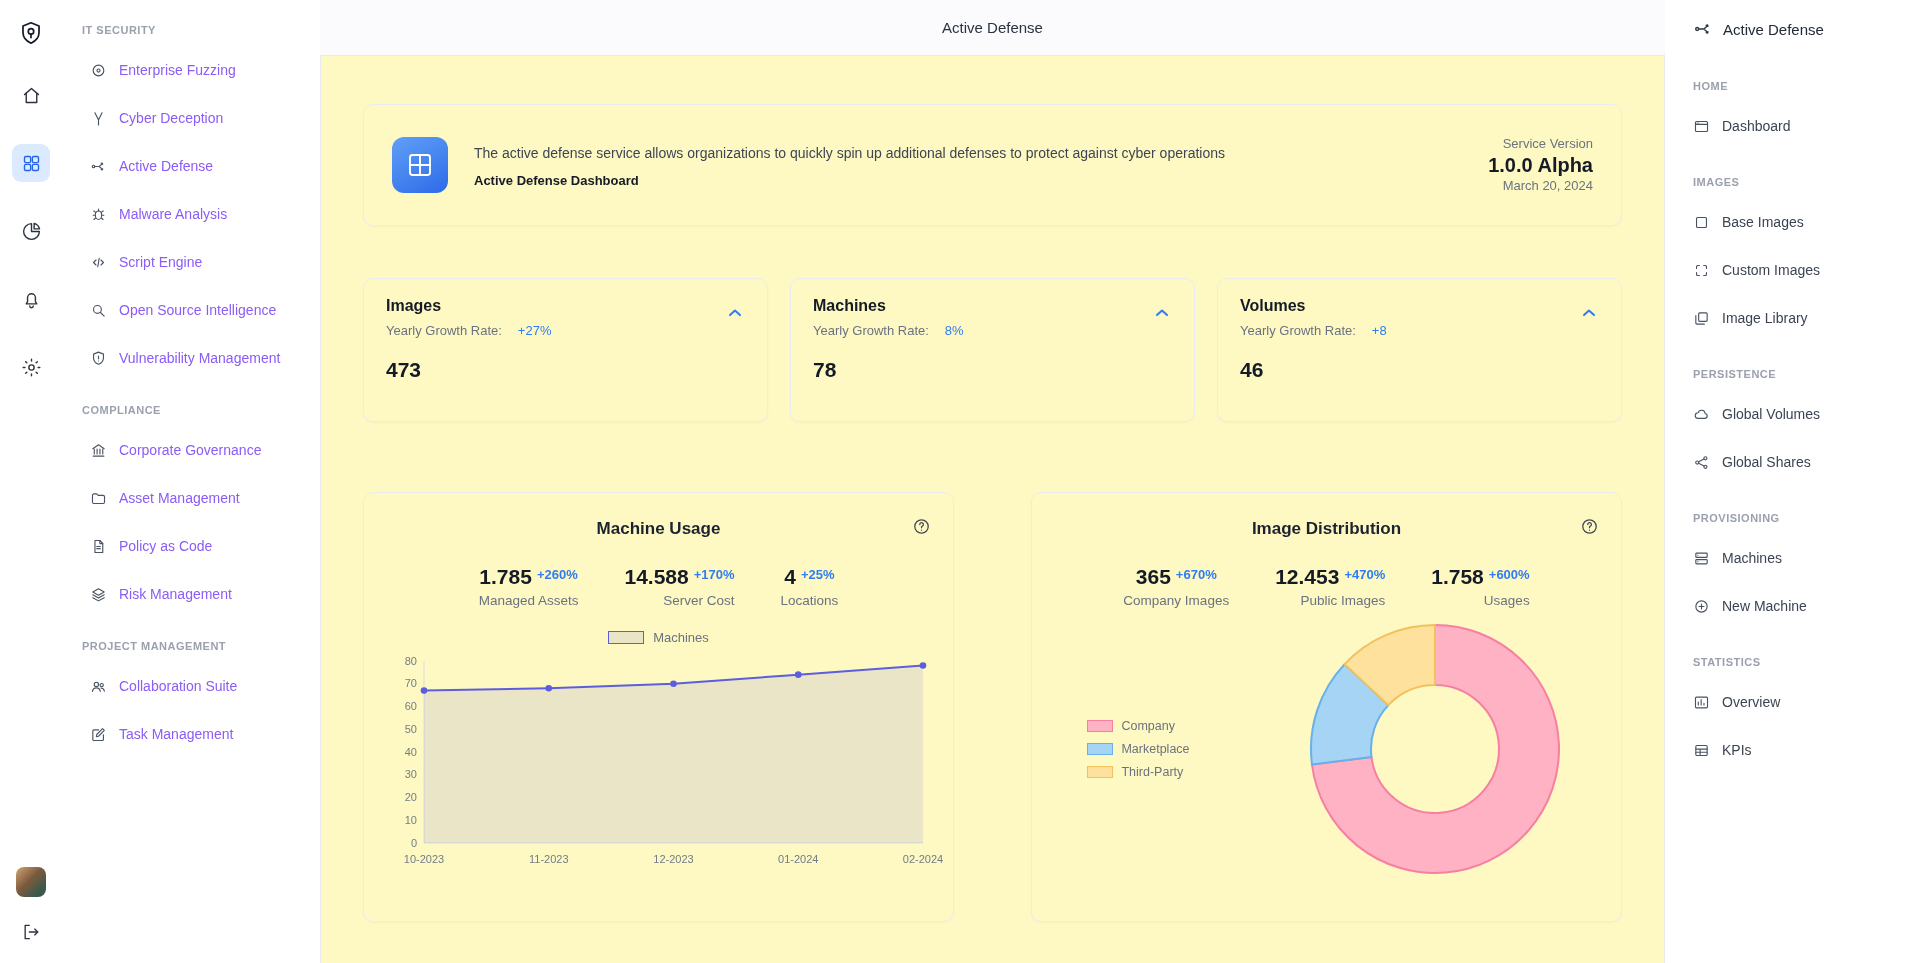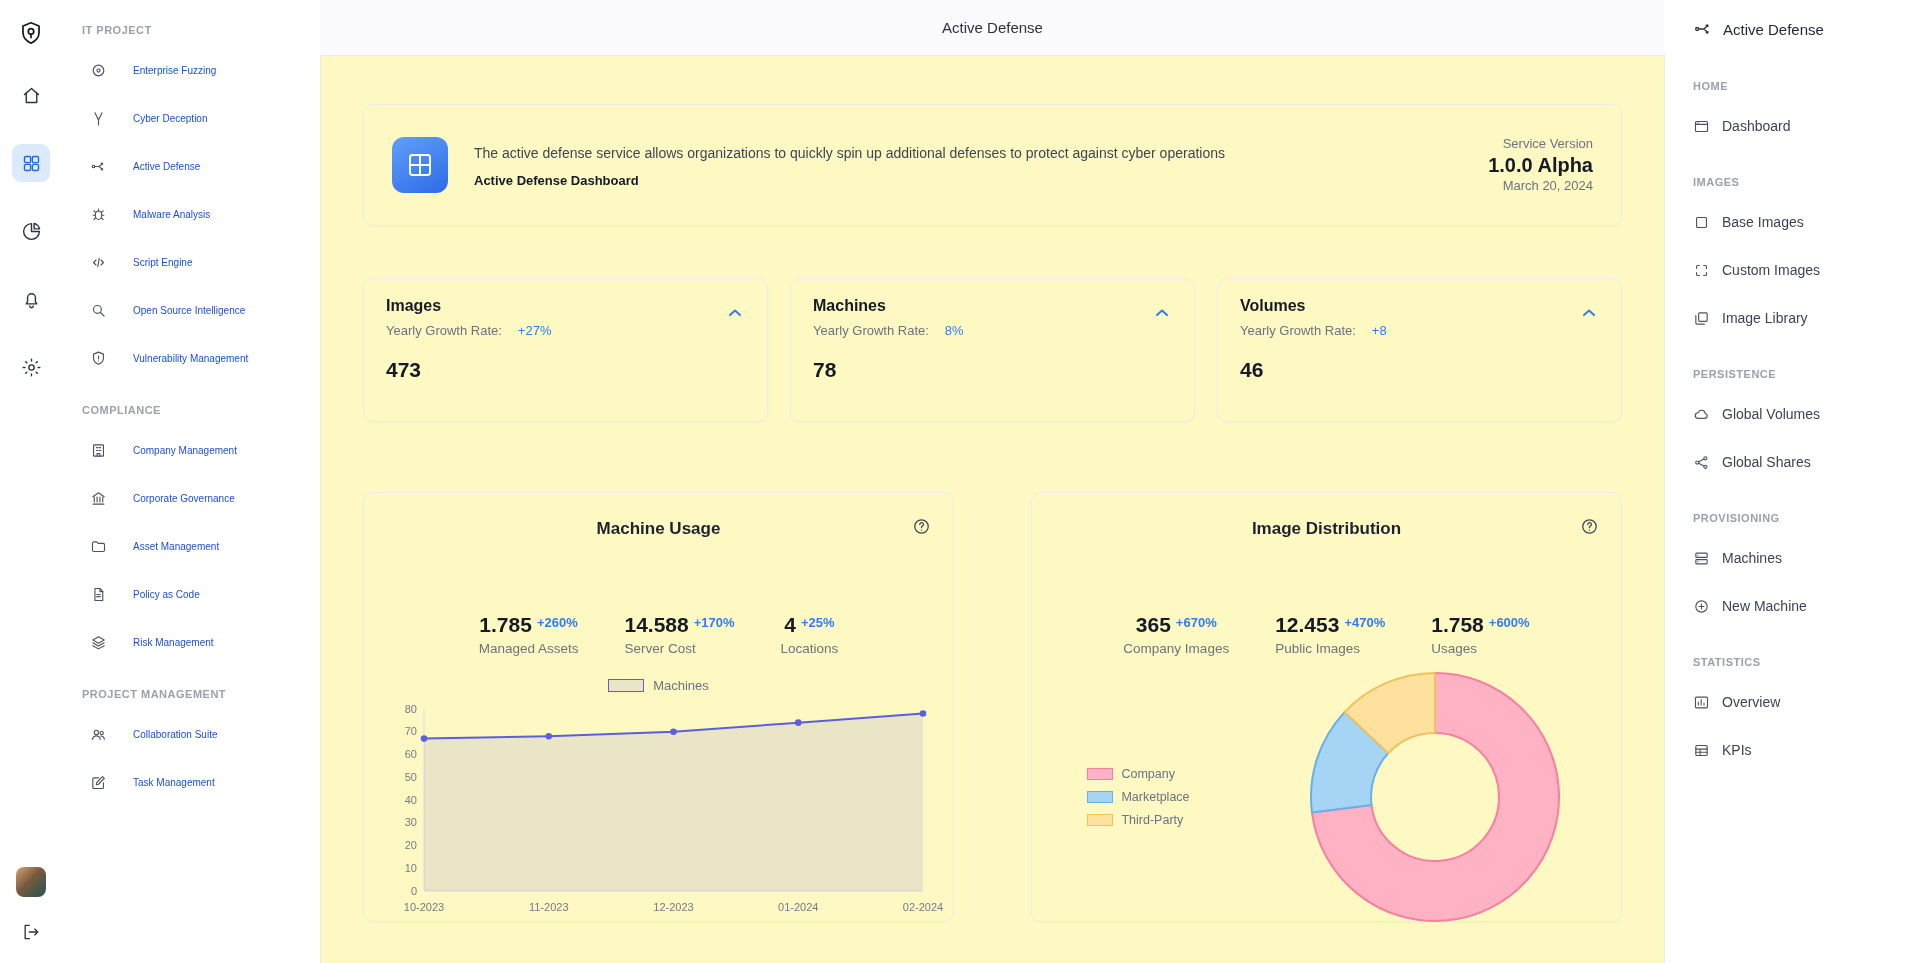--- a/index.html
+++ b/index.html
@@ -26,21 +26,21 @@
   .rail-spacer { flex:1; }
   .avatar { width:30px; height:30px; border-radius:8px; border:none; cursor:pointer; padding:0;
             background:linear-gradient(135deg,#c09467 10%,#7a5a3d 45%,#3c584c 80%); }
   .rail-logout { margin-top:16px; color:#2c3340; }
   .rail-logout .icon { width:20px; height:20px; }
 
   
   .sidebar { flex:0 0 258px; padding:14px 8px 0 20px; background:#fff; }
   .section-title { font-size:11px; font-weight:700; letter-spacing:.5px; color:#9aa1ad; height:32px; display:flex; align-items:center; margin:0; }
   .side-section + .side-section { margin-top:12px; }
-  .side-item { height:48px; display:flex; align-items:center; gap:26px; color:#1d4ed8; font-size:10px; cursor:pointer; padding-left:8px; border-radius:8px; }
+  .side-item { height:48px; display:flex; align-items:center; gap:12px; color:#8b5cf6; font-size:14px; cursor:pointer; padding-left:8px; border-radius:8px; }
   .side-item .icon { width:17px; height:17px; color:#4a5363; flex:0 0 17px; }
 
   
   .main { flex:1; min-width:0; display:flex; flex-direction:column; background:#fbfbfd; }
   .main-header { flex:0 0 55px; display:flex; align-items:center; justify-content:center; }
   .page-title { font-size:15px; color:#2a3240; }
   .panel { flex:1; background:#fef9c3; border:1px solid #e9eaef; border-bottom:none; padding:48px 42px 0; overflow:hidden; }
 
   .banner { display:flex; align-items:center; gap:26px; border:1px solid #ebecf0; border-radius:10px;
             padding:30px 28px; box-shadow:0 1px 2px rgba(16,24,40,.03); }
@@ -67,21 +67,21 @@
   .stat-toggle .icon svg { stroke-width:2.4; }
 
   .charts-row { display:flex; justify-content:space-between; margin-top:70px; }
   .chart-card { width:591px; height:430px; border:1px solid #ebecf0; border-radius:10px; padding:22px 24px;
                 box-shadow:0 1px 2px rgba(16,24,40,.03); position:relative; }
   .chart-title { text-align:center; font-size:17px; font-weight:600; color:#1c2330; margin:4px 0 0; }
   .help-btn { position:absolute; top:24px; right:22px; width:19px; height:19px; color:#3f4654;
               background:none; border:none; padding:0; cursor:pointer; }
   .help-btn .icon { width:19px; height:19px; }
   .chart-stats { display:flex; justify-content:center; gap:46px; margin-top:26px; }
-  .cs-group { text-align:left;margin-top:48px; }
+  .cs-group { text-align:right; }
   .cs-top { display:flex; align-items:flex-start; justify-content:center; gap:5px; }
   .cs-value { font-size:21px; font-weight:700; color:#141a26; }
   .cs-delta { font-size:13px; font-weight:600; color:var(--accent); margin-top:2px; }
   .cs-label { font-size:13.5px; color:#6b7280; margin-top:4px; }
 
   .legend-row { display:flex; justify-content:center; align-items:center; gap:9px; margin-top:22px; cursor:pointer; }
   .legend-box { width:36px; height:13px; border:1.5px solid var(--line); background:rgba(92,94,222,.14); }
   .legend-label { font-size:13px; color:#6b7280; }
   .line-chart-wrap { margin-top:10px; }
   #line-chart { width:543px; height:214px; display:block; overflow:visible; }
@@ -169,21 +169,21 @@
           <path d="M10 4H5v16h5"></path>
           <path d="M20 12H10"></path>
           <path d="M16.5 8.5L20 12l-3.5 3.5"></path>
         </svg>
       </span>
   </button>
 </div>
 
 <aside class="sidebar">
   <div class="side-section">
-    <h3 class="section-title">IT PROJECT</h3>
+    <h3 class="section-title">IT SECURITY</h3>
     <div class="side-item">
       <span class="icon">
           <svg viewBox="0 0 24 24">
             <circle cx="12" cy="12" r="7.5"></circle>
             <circle cx="12" cy="12" r="2.2"></circle>
           </svg>
         </span>
       <span>Enterprise Fuzzing</span>
     </div>
     <div class="side-item">
@@ -237,29 +237,20 @@
             <path d="M12 3l7 2.8v5.4c0 4.4-3 7.4-7 9-4-1.6-7-4.6-7-9V5.8z"></path>
             <path d="M12 8.5v4M12 15.5v.01"></path>
           </svg>
         </span>
       <span>Vulnerability Management</span>
     </div>
   </div>
 
   <div class="side-section">
     <h3 class="section-title">COMPLIANCE</h3>
-    <div class="side-item">
-      <span class="icon">
-          <svg viewBox="0 0 24 24">
-            <rect x="5" y="4" width="14" height="16" rx="1"></rect>
-            <path d="M9 8h2M13 8h2M9 12h2M13 12h2M10 20v-3.5h4V20"></path>
-          </svg>
-        </span>
-      <span>Company Management</span>
-    </div>
     <div class="side-item">
       <span class="icon">
           <svg viewBox="0 0 24 24">
             <path d="M4 9.5L12 4l8 5.5"></path>
             <path d="M6 10v7M10 10v7M14 10v7M18 10v7"></path>
             <path d="M4.5 20h15"></path>
           </svg>
         </span>
       <span>Corporate Governance</span>
     </div>

